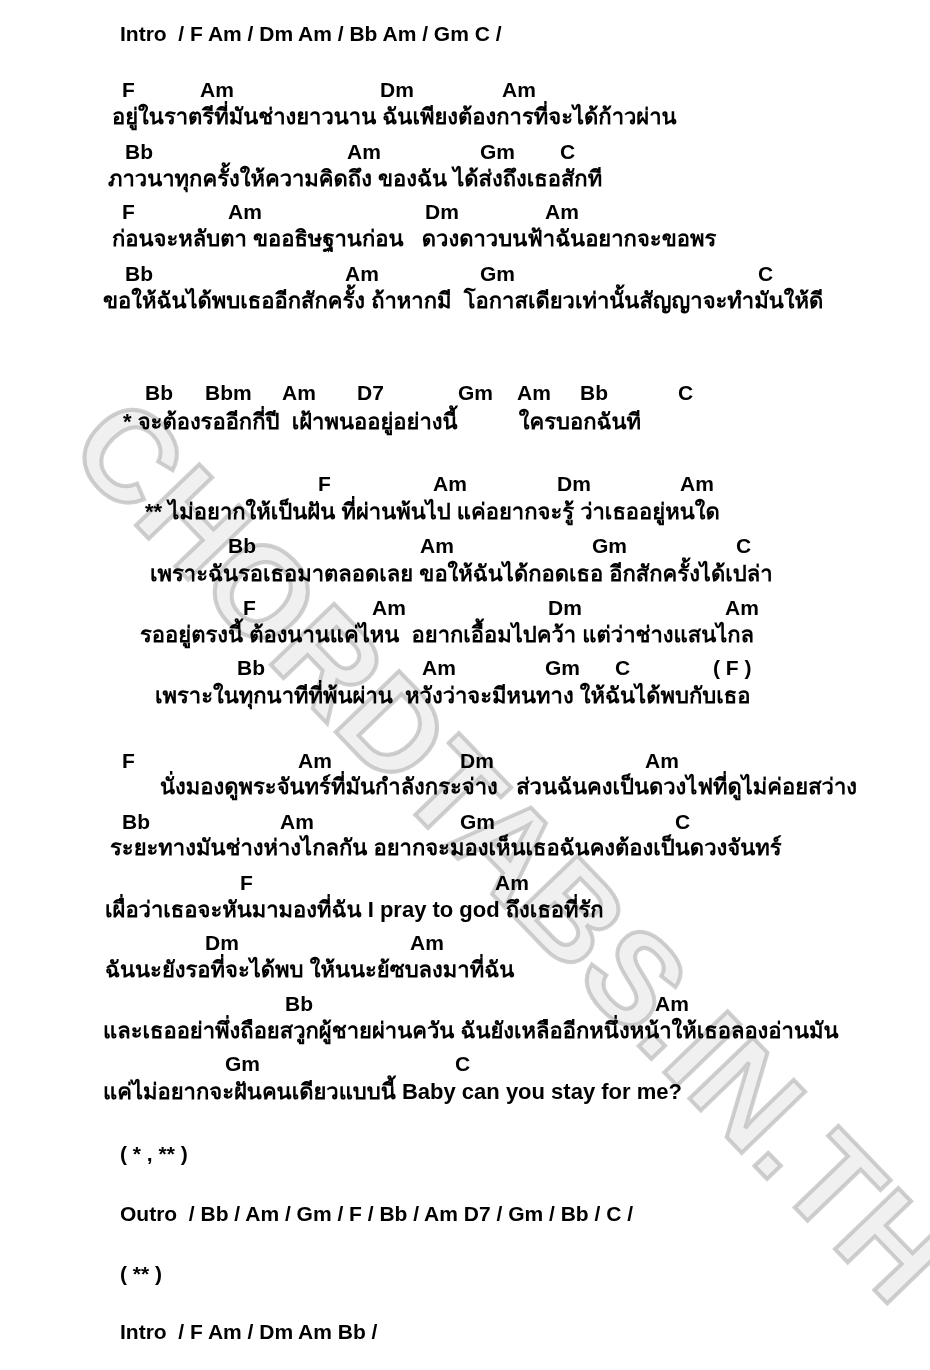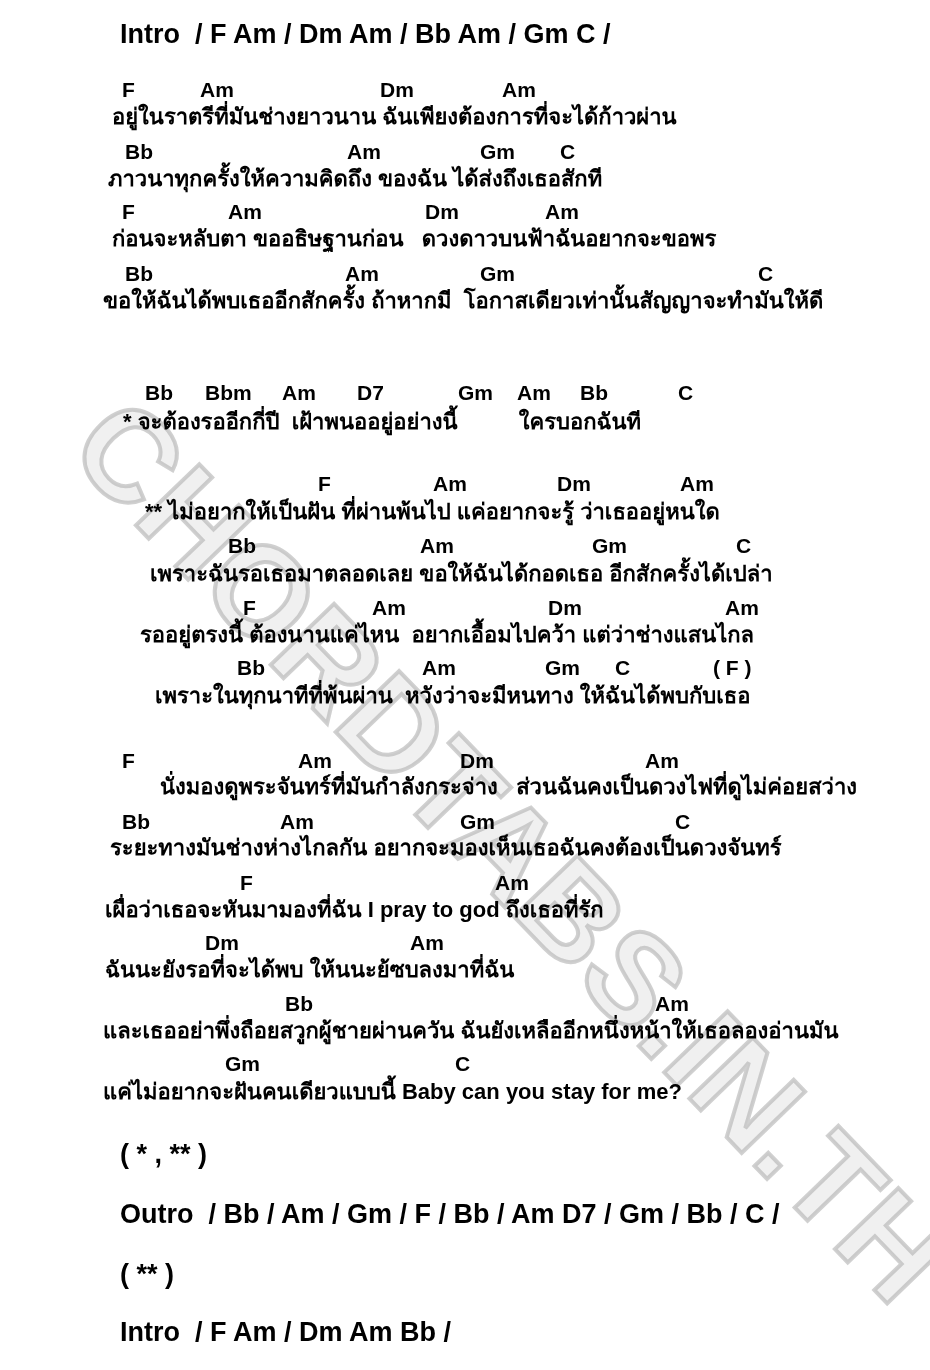--- a/index.html
+++ b/index.html
@@ -33,21 +33,21 @@
     position: absolute;
     left: 0;
     width: 930px;
     height: 30px;
     z-index: 1;
   }
   .label-line {
     position: absolute;
     white-space: pre;
     font-weight: 700;
-    font-size: 27px;
+    font-size: 21px;
     line-height: 28px;
     z-index: 1;
   }
   .chord {
     position: absolute;
     top: 0;
     font-weight: 700;
     font-size: 21px;
     line-height: 24px;
     white-space: pre;

